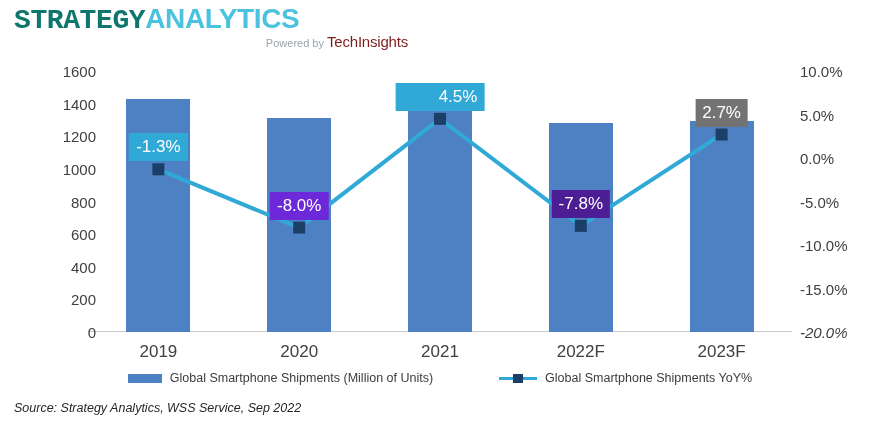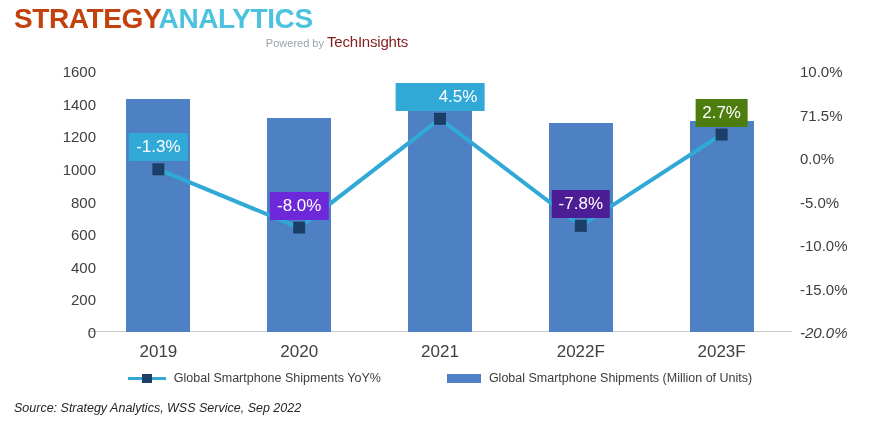--- a/index.html
+++ b/index.html
@@ -11,21 +11,21 @@
     overflow: hidden;
   }
   #root { position: relative; width: 880px; height: 424px; background: #fff; }
 
   
   .logo-wrap { position: absolute; left: 14px; top: 4px; width: 400px; height: 52px; }
   .logo-main {
     font-size: 28px; font-weight: bold; letter-spacing: -0.4px;
     line-height: 30px; white-space: nowrap;
   }
-  .logo-strategy { color: #c2410c; }
+  .logo-strategy { color: #0f766e; font-family: Liberation Mono, monospace; }
   .logo-analytics { color: #4BC3DE; }
   .logo-sub {
     position: absolute; right: 6px; top: 30px;
     white-space: nowrap; line-height: 16px;
   }
   .logo-powered { font-size: 11px; color: #9AA3A8; }
   .logo-ti { font-size: 15px; font-weight: normal; color: #7f1d1d; letter-spacing: -0.2px; }
 
   
   .plot {
@@ -110,21 +110,21 @@
         <div class="tick-left" style="top: 58.25px;">1200</div>
         <div class="tick-left" style="top: 25.625px;">1400</div>
         <div class="tick-left" style="top: -7px;">1600</div>
       </div>
     <div id="right-ticks">
         <div class="tick-right" style="top: 254px; font-style: italic;">-20.0%</div>
         <div class="tick-right" style="top: 210.5px;">-15.0%</div>
         <div class="tick-right" style="top: 167px;">-10.0%</div>
         <div class="tick-right" style="top: 123.5px;">-5.0%</div>
         <div class="tick-right" style="top: 80px;">0.0%</div>
-        <div class="tick-right" style="top: 36.5px;">71.5%</div>
+        <div class="tick-right" style="top: 36.5px;">5.0%</div>
         <div class="tick-right" style="top: -7px;">10.0%</div>
       </div>
     <div id="bars">
         <div class="bar" style="left: 38.4px; width: 64px; height: 233.269px; background: rgb(78, 129, 196);"></div>
         <div class="bar" style="left: 179.2px; width: 64px; height: 213.694px; background: rgb(78, 129, 196);"></div>
         <div class="bar" style="left: 320px; width: 64px; height: 224.297px; background: rgb(78, 129, 196);"></div>
         <div class="bar" style="left: 460.8px; width: 64px; height: 208.8px; background: rgb(78, 129, 196);"></div>
         <div class="bar" style="left: 601.6px; width: 64px; height: 211.247px; background: rgb(78, 129, 196);"></div>
       </div>
     <svg class="line-svg" id="line-layer" viewBox="0 0 704 261" preserveAspectRatio="none">
@@ -133,39 +133,39 @@
         <rect x="205.20000000000002" y="150.6" width="12" height="12" fill="#1B3F66"></rect>
         <rect x="346" y="41.849999999999994" width="12" height="12" fill="#1B3F66"></rect>
         <rect x="486.80000000000007" y="148.86" width="12" height="12" fill="#1B3F66"></rect>
         <rect x="627.6" y="57.51000000000002" width="12" height="12" fill="#1B3F66"></rect>
       </svg>
     <div id="dlabels">
         <div class="dlabel" style="background: rgb(49, 169, 214); color: rgb(255, 255, 255); left: 70.4px; top: 62.31px;">-1.3%</div>
         <div class="dlabel" style="background: #6d28d9; color: rgb(255, 255, 255); left: 211.2px; top: 120.6px;">-8.0%</div>
         <div class="dlabel" style="background: rgb(49, 169, 214); color: rgb(255, 255, 255); left: 352px; top: 11.85px; padding-left: 43px;">4.5%</div>
         <div class="dlabel" style="background: #4c1d95; color: rgb(255, 255, 255); left: 492.8px; top: 118.86px;">-7.8%</div>
-        <div class="dlabel" style="background: #4d7c0f; color: rgb(255, 255, 255); left: 633.6px; top: 27.51px;">2.7%</div>
+        <div class="dlabel" style="background: #737373; color: rgb(255, 255, 255); left: 633.6px; top: 27.51px;">2.7%</div>
       </div>
     <div id="xlabels">
         <div class="xlabel" style="left: 0px; width: 140.8px;">2019</div>
         <div class="xlabel" style="left: 140.8px; width: 140.8px;">2020</div>
         <div class="xlabel" style="left: 281.6px; width: 140.8px;">2021</div>
         <div class="xlabel" style="left: 422.4px; width: 140.8px;">2022F</div>
         <div class="xlabel" style="left: 563.2px; width: 140.8px;">2023F</div>
       </div>
   </div>
 
   <div class="legend">
     <div class="legend-item">
+      <span class="swatch-bar"></span>
+      <span class="legend-text">Global Smartphone Shipments (Million of Units)</span>
+    </div>
+    <div class="legend-item">
       <span class="swatch-line">
         <span class="ln"></span>
           <span class="mk"></span>
       </span>
       <span class="legend-text">Global Smartphone Shipments YoY%</span>
-    </div>
-    <div class="legend-item">
-      <span class="swatch-bar"></span>
-      <span class="legend-text">Global Smartphone Shipments (Million of Units)</span>
     </div>
   </div>
 
   <div class="source">Source: Strategy Analytics, WSS Service, Sep 2022</div>
 </div>
 
 </body></html>

